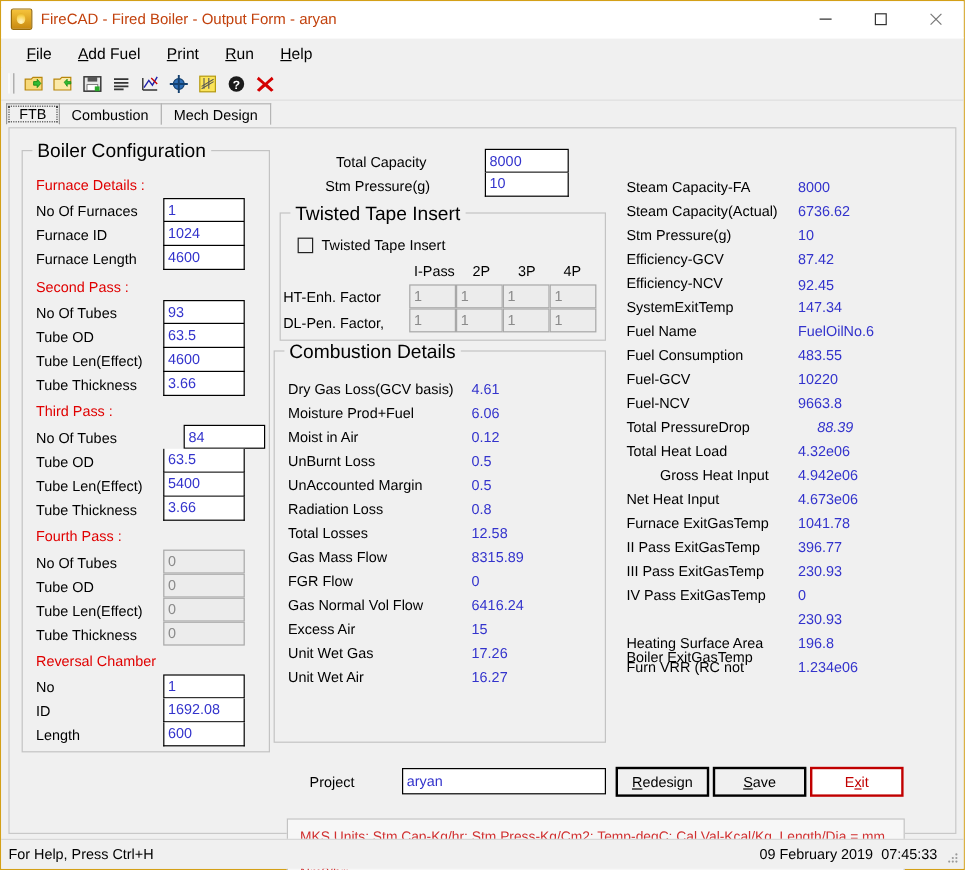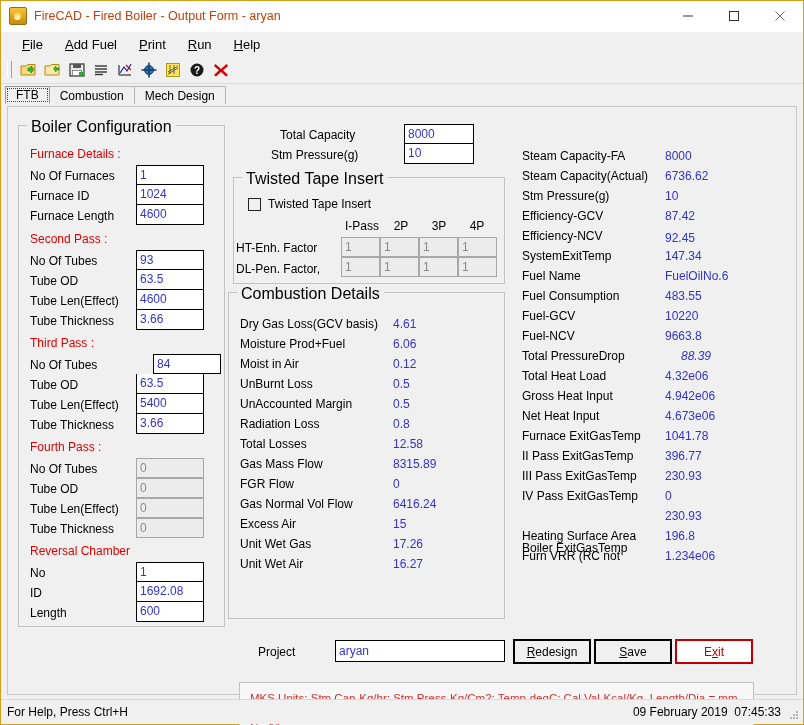--- a/index.html
+++ b/index.html
@@ -389,21 +389,21 @@
     <div class="lbl" style="left:514px; top:182px;">Fuel Consumption</div>
     <div class="val" style="left:657px; top:182px;">483.55</div>
     <div class="lbl" style="left:514px; top:202px;">Fuel-GCV</div>
     <div class="val" style="left:657px; top:202px;">10220</div>
     <div class="lbl" style="left:514px; top:222px;">Fuel-NCV</div>
     <div class="val" style="left:657px; top:222px;">9663.8</div>
     <div class="lbl" style="left:514px; top:242px;">Total PressureDrop</div>
     <div class="val" style="left:673px; top:242px;font-style:italic;">88.39</div>
     <div class="lbl" style="left:514px; top:262px;">Total Heat Load</div>
     <div class="val" style="left:657px; top:262px;">4.32e06</div>
-    <div class="lbl" style="left:514px; top:282px;text-align:center;">Gross Heat Input</div>
+    <div class="lbl" style="left:542px; top:282px;text-align:center;">Gross Heat Input</div>
     <div class="val" style="left:657px; top:282px;">4.942e06</div>
     <div class="lbl" style="left:514px; top:302px;">Net Heat Input</div>
     <div class="val" style="left:657px; top:302px;">4.673e06</div>
     <div class="lbl" style="left:514px; top:322px;">Furnace ExitGasTemp</div>
     <div class="val" style="left:657px; top:322px;">1041.78</div>
     <div class="lbl" style="left:514px; top:342px;">II Pass ExitGasTemp</div>
     <div class="val" style="left:657px; top:342px;">396.77</div>
     <div class="lbl" style="left:514px; top:362px;">III Pass ExitGasTemp</div>
     <div class="val" style="left:657px; top:362px;">230.93</div>
     <div class="lbl" style="left:514px; top:382px;">IV Pass ExitGasTemp</div>

